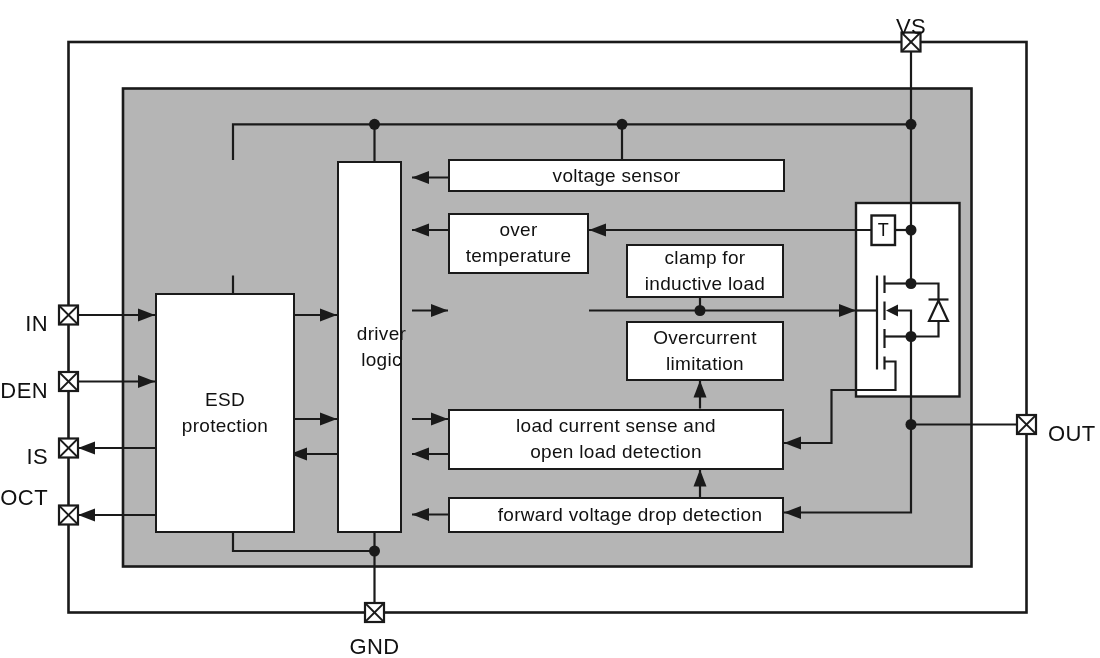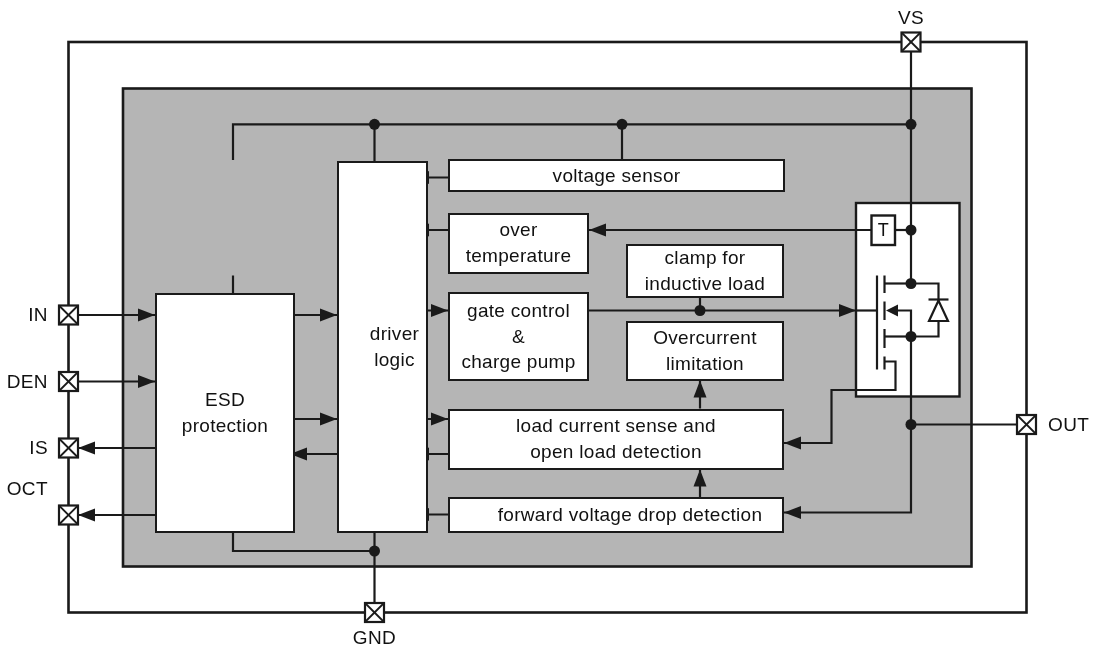--- a/index.html
+++ b/index.html
@@ -22,21 +22,21 @@
   .pinx{stroke:var(--line); stroke-width:1.8;}
   .diode{fill:var(--block_fill); stroke:var(--line); stroke-width:2.2;}
   .blk{
     position:absolute; box-sizing:border-box; background:var(--block_fill);
     border:2.5px solid var(--line); display:flex; align-items:center; justify-content:center;
     text-align:center; white-space:pre-line; font-size:19px; line-height:1.35;
     letter-spacing:0.3px; color:var(--text);
   }
   .lbl{
     position:absolute; display:flex; align-items:center; color:var(--text);
-    font-size:19px; letter-spacing:0.4px; white-space:pre;
+    font-size:22px; letter-spacing:0.4px; white-space:pre;margin-top:9px;
   }
   .lbl.center{justify-content:center; text-align:center;}
   .lbl.right{justify-content:flex-end; text-align:right;}
   .lbl.left{justify-content:flex-start; text-align:left;}
   .tlabel{
     position:absolute; display:flex; align-items:center; justify-content:center;
     font-size:18px; color:var(--text);
   }
 </style>
 </head>
@@ -188,31 +188,28 @@
       <rect class="pinbox" x="1017" y="415" width="19" height="19"></rect>
       <line class="pinx" x1="1017" y1="415" x2="1036" y2="434"></line>
       <line class="pinx" x1="1036" y1="415" x2="1017" y2="434"></line>
     </g>
   </svg>
 
 
   <div class="blk" style="left:155px; top:293px; width:140px; height:239.5px;text-align:center;">ESD
 protection</div>
 
-  <div class="blk" style="left:337px; top:160.5px; width:91px; height:372px;padding-left:24px;">driver
+  <div class="blk" style="left:337px; top:160.5px; width:65px; height:372px;padding-left:24px;">driver
 logic</div>
 
   <div class="blk" style="left:448px; top:159px; width:337px; height:33px;">voltage sensor</div>
 
   <div class="blk" style="left:448px; top:212.5px; width:141px; height:61px;">over
 temperature</div>
 
-  <div class="blk" style="left:448px; top:292px; width:141px; height:89px;">gate control
-&amp;
-charge pump</div>
 
   <div class="blk" style="left:626px; top:320.5px; width:158px; height:60px;">Overcurrent
 limitation</div>
 
   <div class="blk" style="left:626px; top:244px; width:158px; height:54px;">clamp for
 inductive load</div>
 
   <div class="blk" style="left:448px; top:408.5px; width:336px; height:61px;">load current sense and
 open load detection</div>
 

